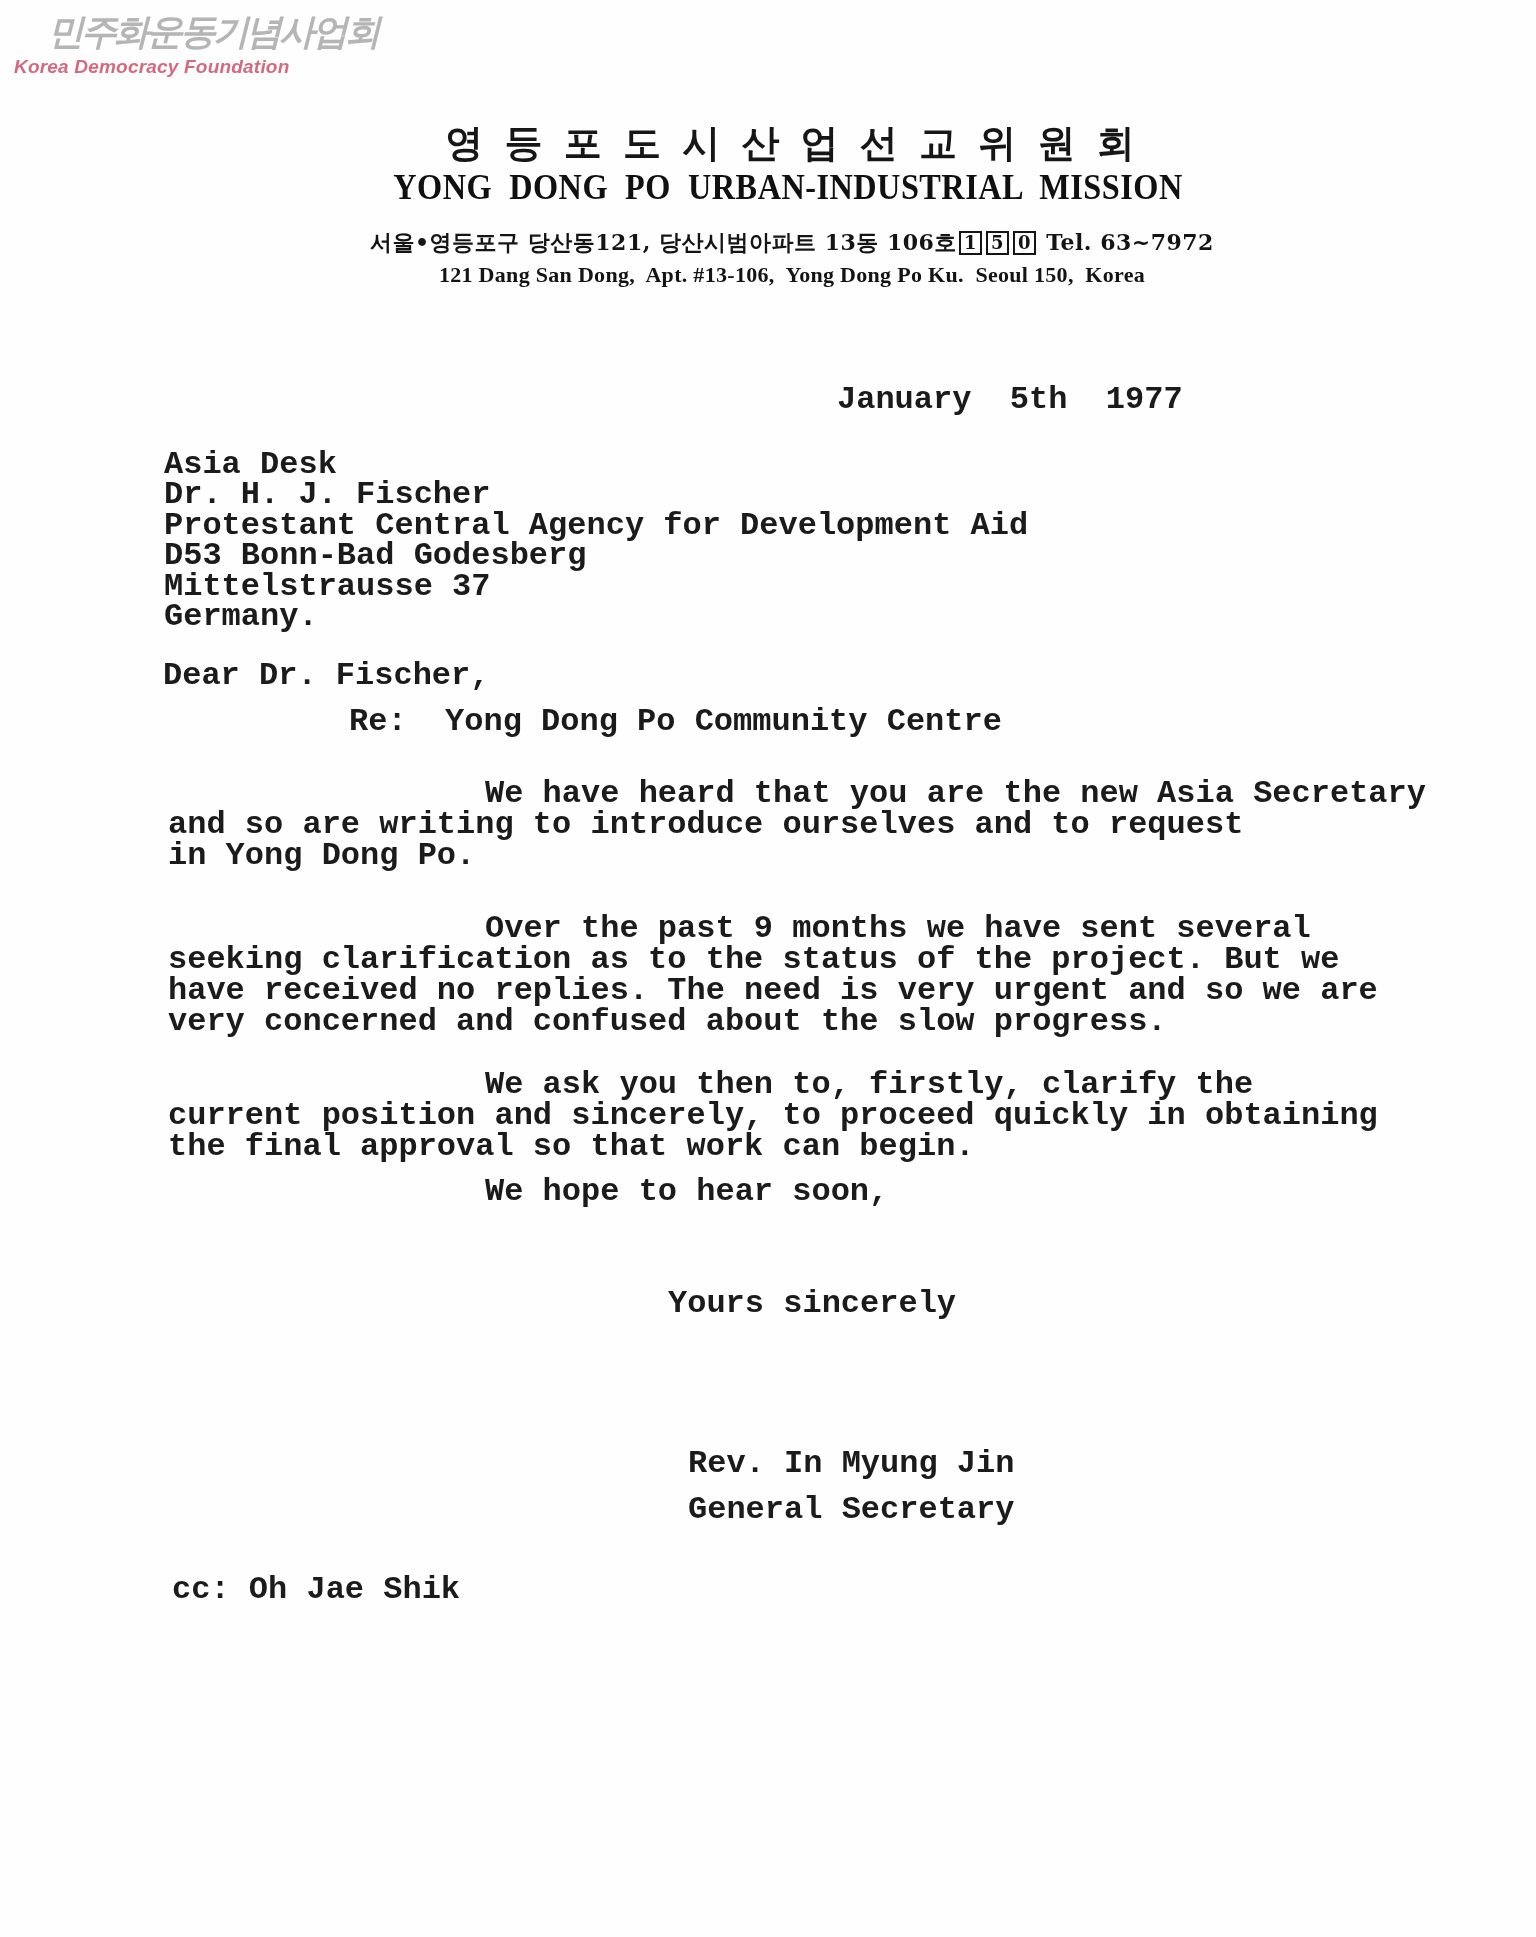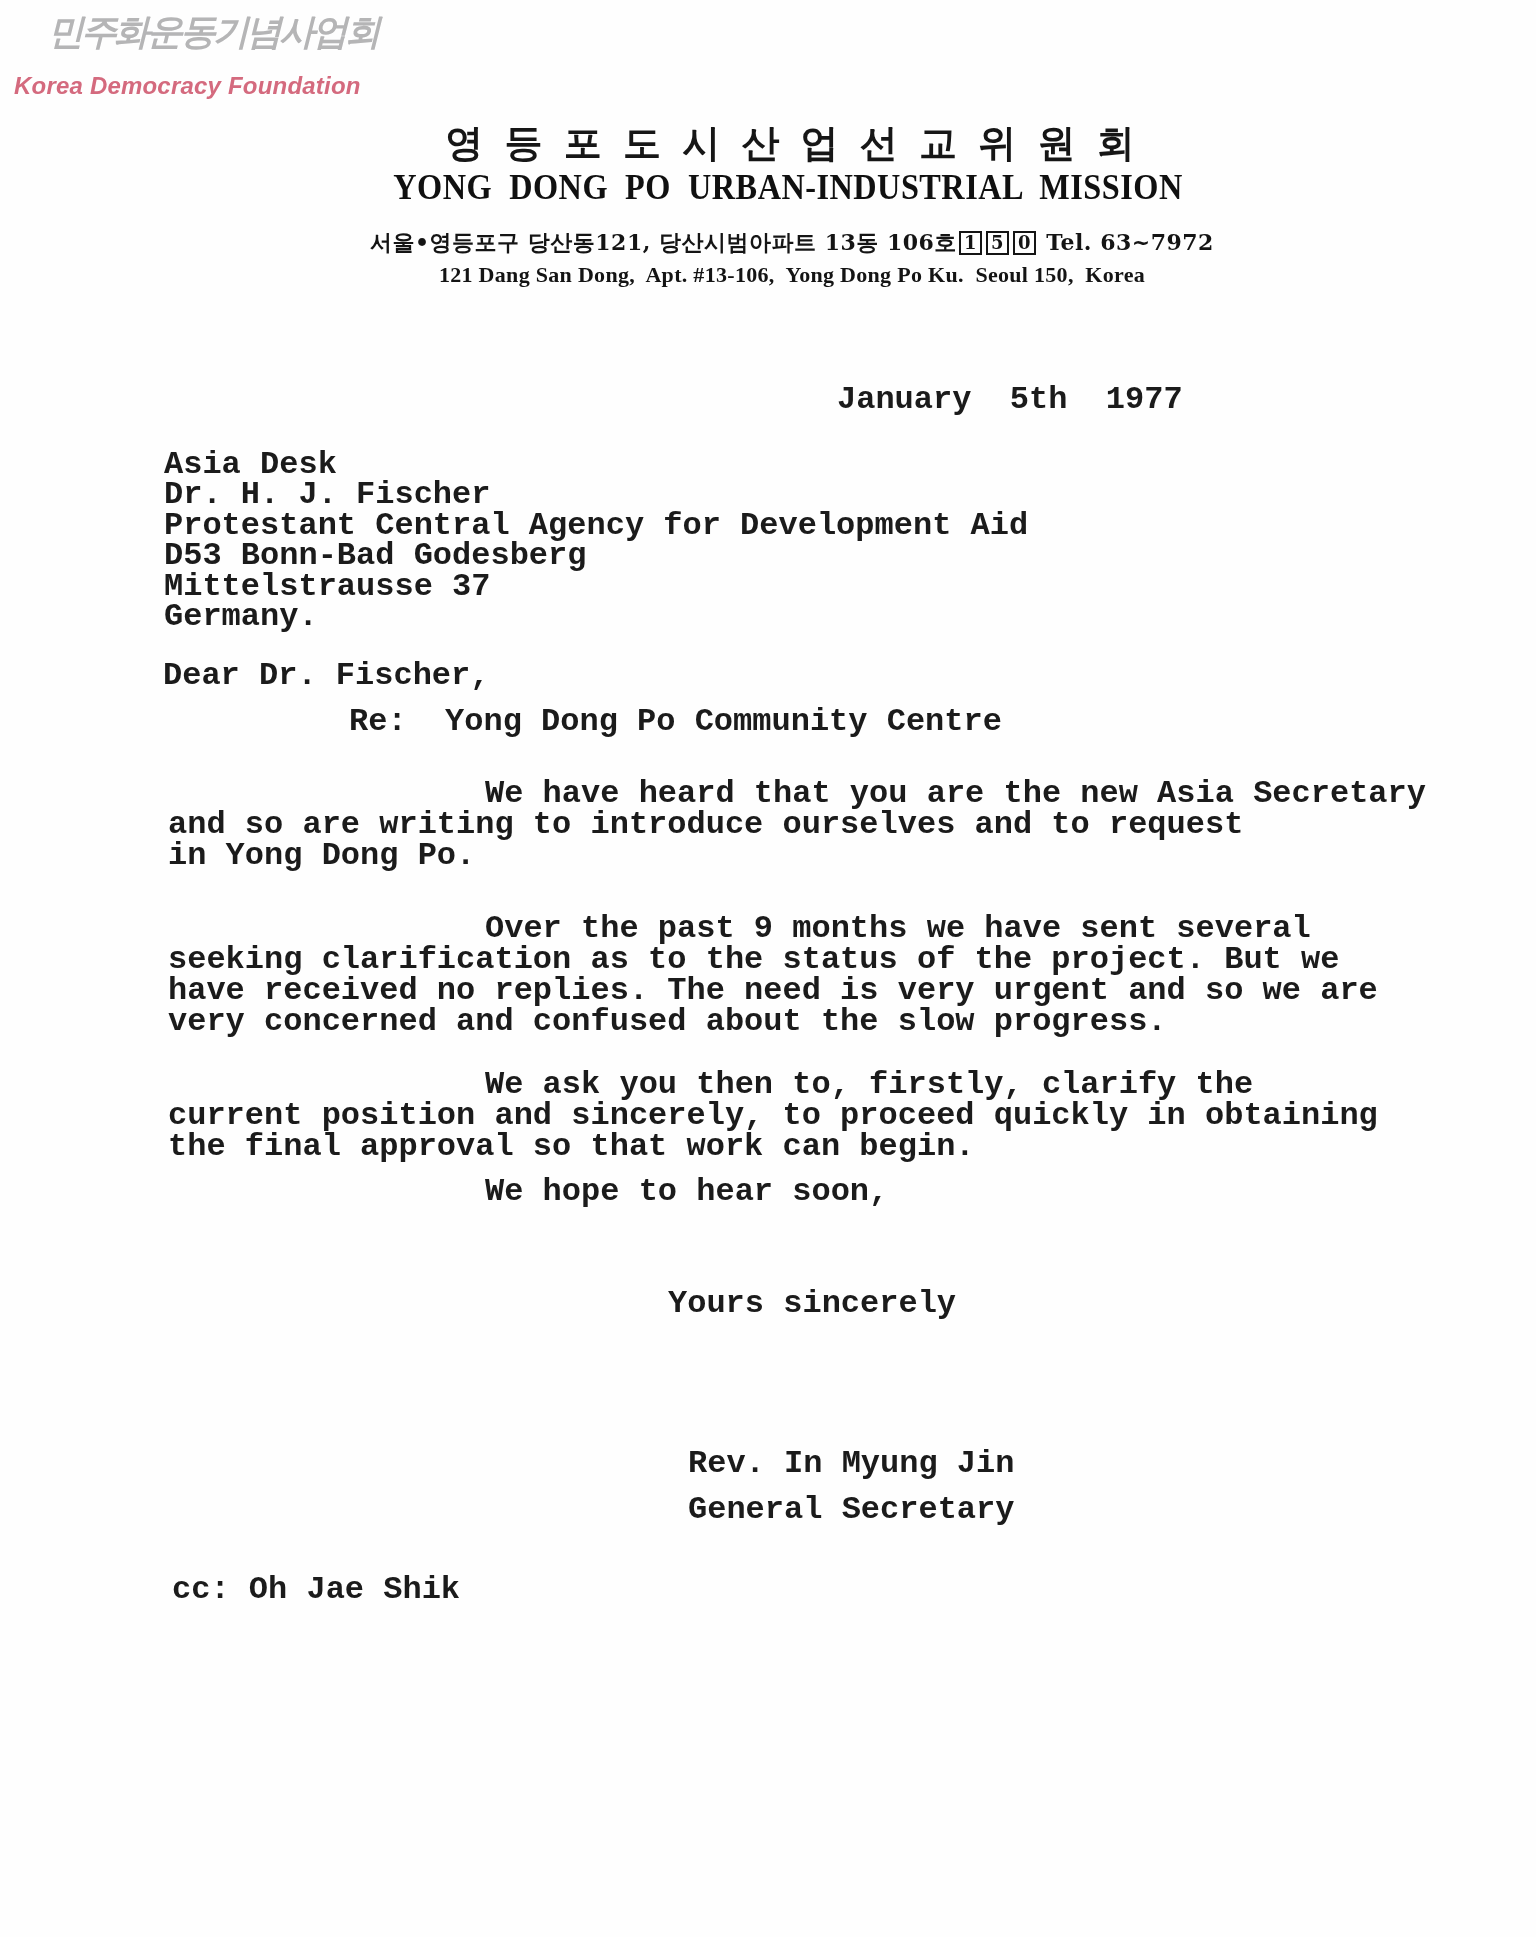--- a/index.html
+++ b/index.html
@@ -18,24 +18,23 @@
     font-style:italic;font-weight:bold;
     font-size:36px;letter-spacing:-3px;
     color:var(--wm-gray,#b5b5b6);
     white-space:pre;
     margin-left:36px;
   }
   .wm-en{
     position:absolute;left:14px;top:56px;
     font-family:"Liberation Sans",sans-serif;
     font-style:italic;font-weight:bold;
-    font-size:24px;letter-spacing:.2px;
+    font-size:19px;letter-spacing:.2px;
     color:var(--wm-pink,#d46a7e);
     white-space:pre;
-    margin-top:16px;
   }
   .lh-kr-title{
     position:absolute;left:24px;top:118px;width:100%;text-align:center;
     font-family:"DejaVu Serif","Liberation Serif",serif;
     font-weight:bold;font-size:38px;letter-spacing:4px;
     color:#161616;white-space:pre;
   }
   .lh-en-title{
     position:absolute;left:20px;top:168px;width:100%;text-align:center;
     font-family:"Liberation Serif",serif;

